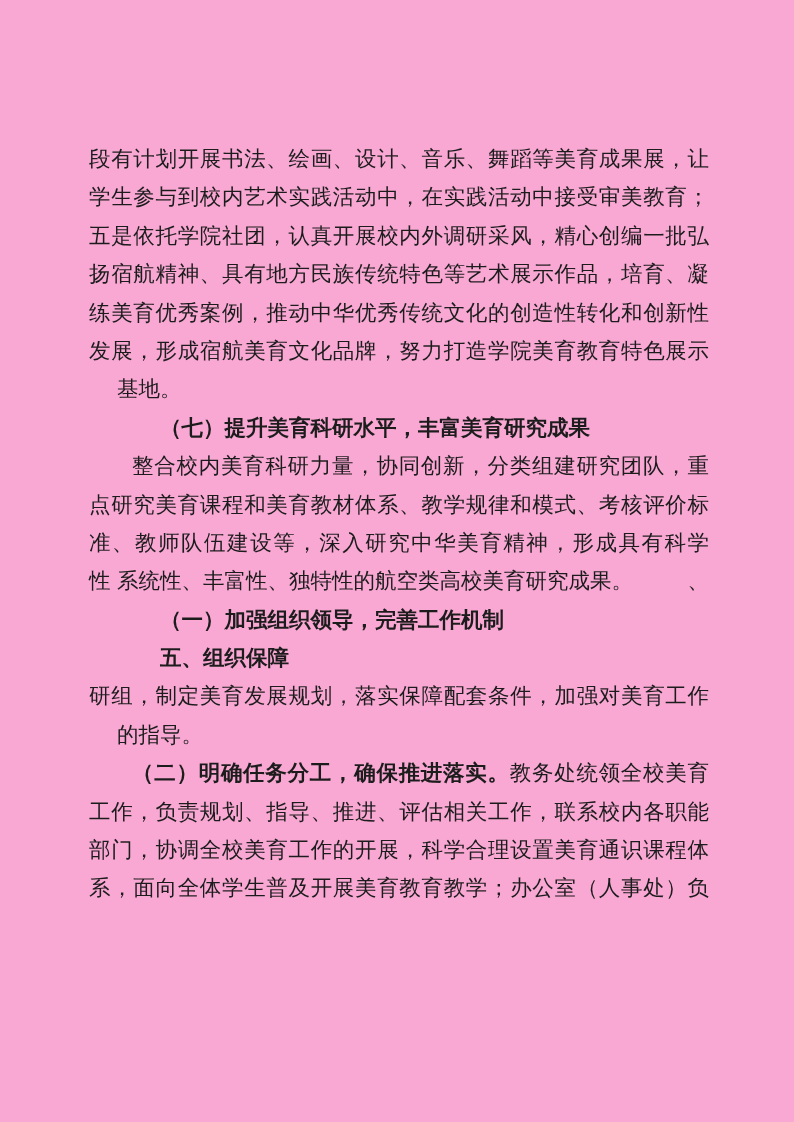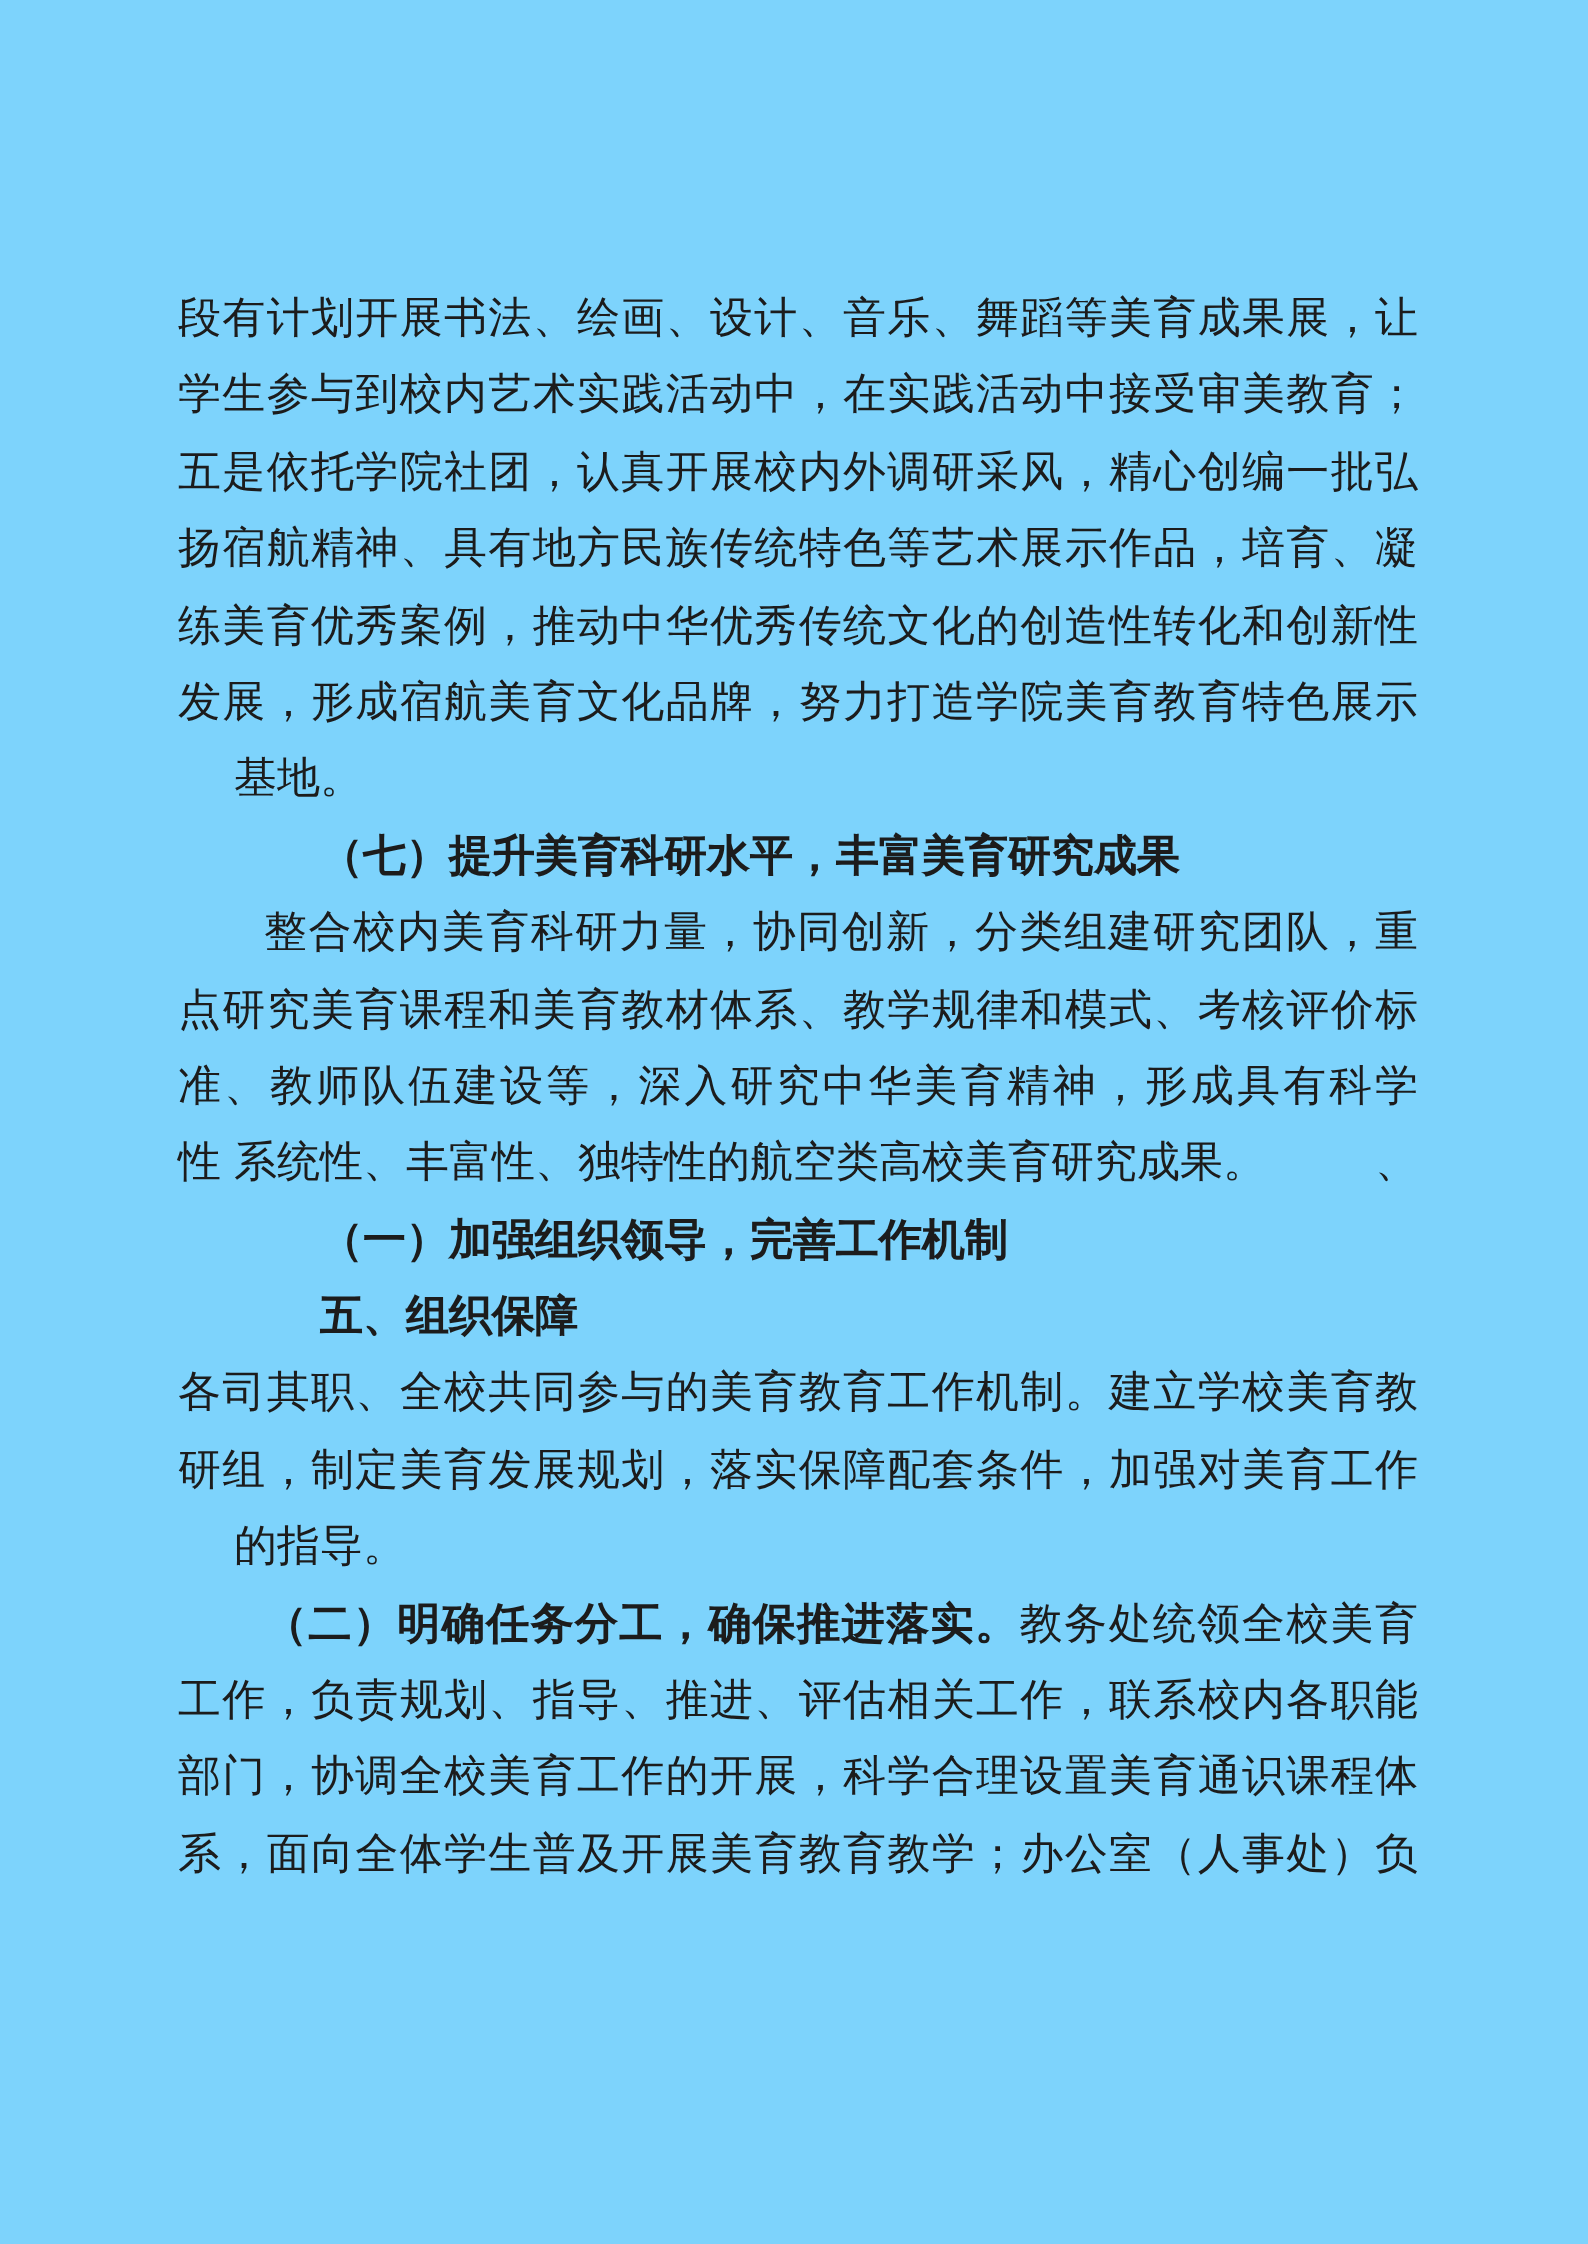--- a/index.html
+++ b/index.html
@@ -4,21 +4,21 @@
 <style>
   html, body {
     margin: 0;
     padding: 0;
     background: #ffffff;
   }
   .page {
     position: relative;
     width: 794px;
     height: 1122px;
-    background: #7dd3fc;
+    background: #f9a8d4;
     overflow: hidden;
     font-family: "Liberation Serif", "DejaVu Serif", serif;
     color: #1c1c1c;
   }
   .text-block {
     position: absolute;
     left: 89px;
     top: 140px;
     width: 620px;
   }
@@ -61,21 +61,20 @@
     <div class="line end indent bold">（七）提升美育科研水平，丰富美育研究成果</div>
 
     <div class="line indent">整合校内美育科研力量，协同创新，分类组建研究团队，重</div>
     <div class="line">点研究美育课程和美育教材体系、教学规律和模式、考核评价标</div>
     <div class="line">准、教师队伍建设等，深入研究中华美育精神，形成具有科学性、</div>
     <div class="line end">系统性、丰富性、独特性的航空类高校美育研究成果。</div>
 
     <div class="line end indent bold">（一）加强组织领导，完善工作机制</div>
     <div class="line end indent bold">五、组织保障</div>
 
-    <div class="line">各司其职、全校共同参与的美育教育工作机制。建立学校美育教</div>
     <div class="line">研组，制定美育发展规划，落实保障配套条件，加强对美育工作</div>
     <div class="line end">的指导。</div>
 
     <div class="line indent">
       <span class="bold">（二）明确任务分工，确保推进落实。</span><span>教务处统领全校美育</span>
     </div>
     <div class="line">工作，负责规划、指导、推进、评估相关工作，联系校内各职能</div>
     <div class="line">部门，协调全校美育工作的开展，科学合理设置美育通识课程体</div>
     <div class="line">系，面向全体学生普及开展美育教育教学；办公室（人事处）负</div>
 

